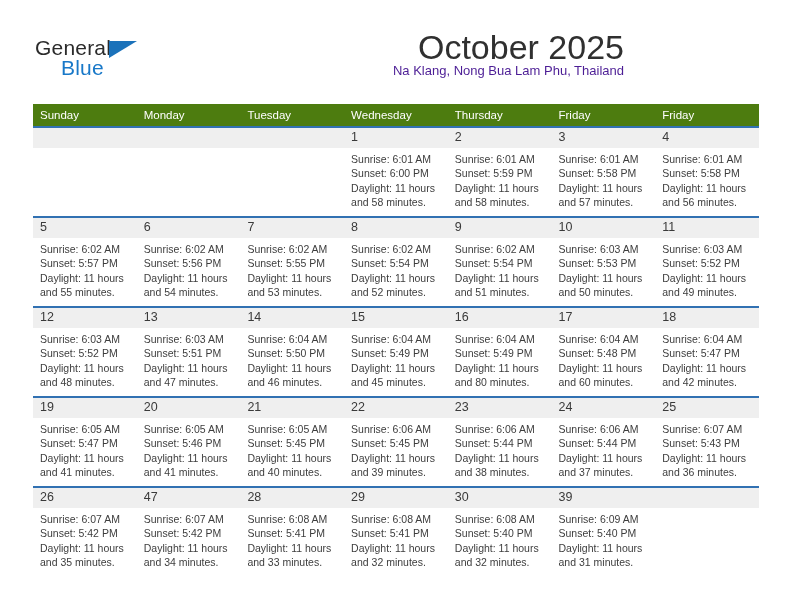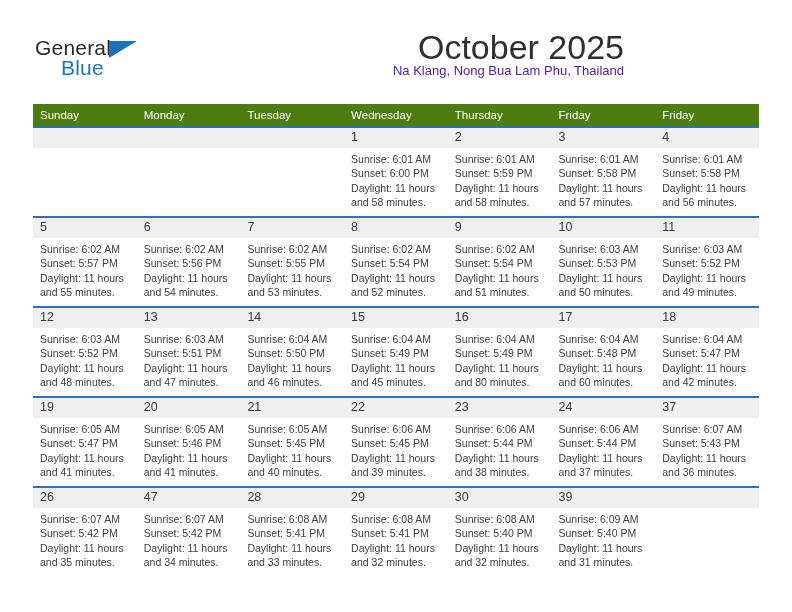--- a/index.html
+++ b/index.html
@@ -462,21 +462,21 @@
               <div class="info">
                 <div>Sunrise: 6:06 AM</div>
                 <div>Sunset: 5:44 PM</div>
                 <div>Daylight: 11 hours</div>
                 <div>and 37 minutes.</div>
               </div>
             </div>
           </td>
           <td>
             <div class="cell-inner">
-              <div class="daynum">37</div>
+              <div class="daynum">25</div>
               <div class="info">
                 <div>Sunrise: 6:07 AM</div>
                 <div>Sunset: 5:43 PM</div>
                 <div>Daylight: 11 hours</div>
                 <div>and 36 minutes.</div>
               </div>
             </div>
           </td>
         </tr>
         <tr class="week-row">

